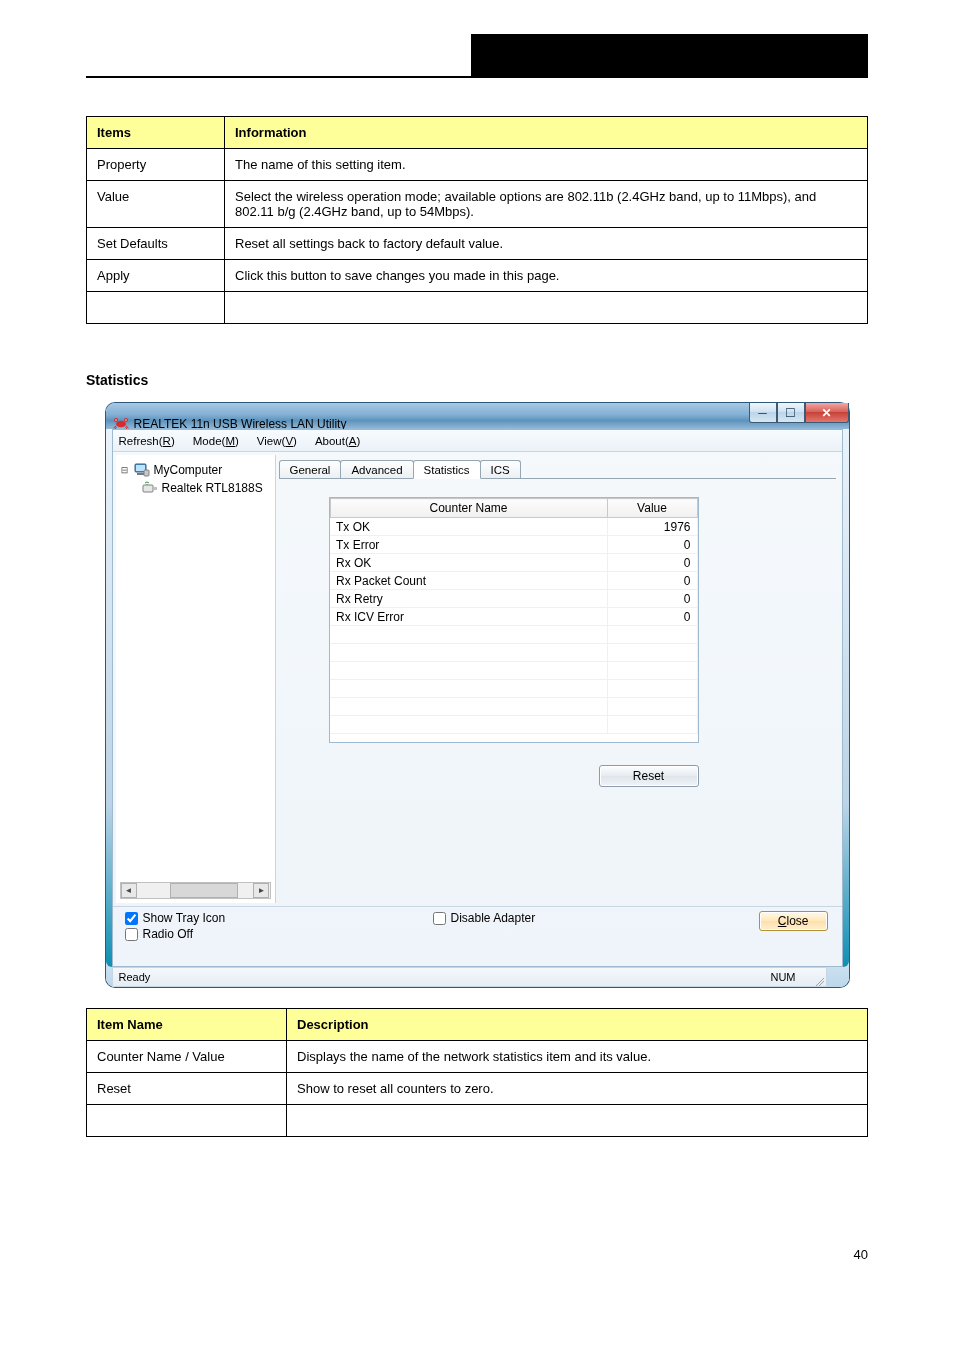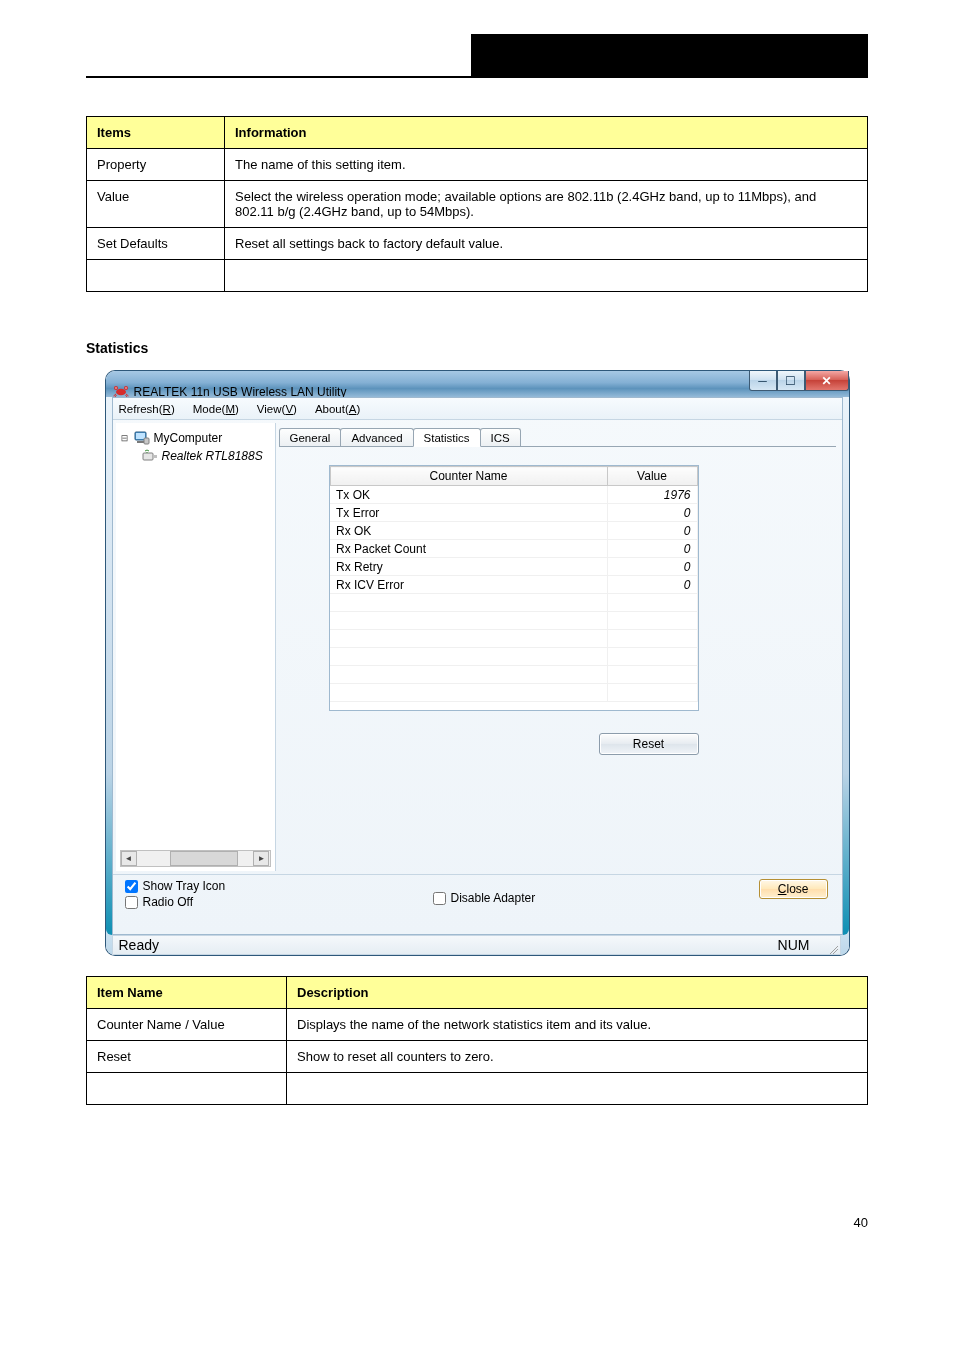--- a/index.html
+++ b/index.html
@@ -70,55 +70,55 @@
     height:22px; background:linear-gradient(180deg,#f7fbfe,#eaf2f8); border-bottom:1px solid #c6d6e3;
     font-size:11.5px; display:flex; align-items:center; padding:0 6px; gap:18px; color:#000;
   }
   .menubar u { text-decoration: underline; }
 
   .main-area { display:flex; height: calc(100% - 22px - 40px - 20px); }
 
   .tree-pane { width:160px; border-right:1px solid #c6d6e3; padding:6px 2px; font-size:12px; background:#fff; margin:3px; overflow:hidden; position:relative;}
   .tree-node { display:flex; align-items:center; gap:4px; padding:1px 2px;}
   .tree-node .twisty { font-size:9px; color:#555; width:10px; text-align:center;}
-  .tree-children { margin-left: 22px; font-style: italic; }
+  .tree-children { margin-left: 22px; }
   .tree-icon svg{ width:16px;height:16px;vertical-align:middle;}
   .tree-scroll {position:absolute;left:4px;right:4px;bottom:4px;height:17px; border:1px solid #c0c0c0; background:#f0f0f0; display:flex; align-items:center;}
   .tree-scroll .thumb{width:45%;height:100%;background:#d8d8d8;border:1px solid #b0b0b0; margin-left:18px;}
   .tree-scroll .arrow{width:16px;height:15px;border:1px solid #b0b0b0;display:flex;align-items:center;justify-content:center;font-size:8px;color:#444;background:#e8e8e8;}
   .tree-scroll .arrow.left{margin-right:auto;} .tree-scroll .arrow.right{margin-left:auto;}
 
   .right-pane { flex:1; padding:3px 6px 3px 0; position:relative;}
   .tabstrip { display:flex; align-items:flex-end; height:21px; margin-top:2px; }
   .tab { border:1px solid #97a6b3; border-bottom:none; padding:3px 10px 2px 10px; font-size:11.5px; background:linear-gradient(180deg,#fdfefe,#ecf0f3); border-radius:3px 3px 0 0; margin-right:-1px;}
   .tab.active { background:#fff; border-bottom:1px solid #fff; position:relative; top:1px; z-index:2;}
   .tab-body { border-top:1px solid #97a6b3; background:transparent; height:calc(100% - 23px); padding:18px 30px; position:relative;}
 
   .stats-table-wrap { border:1px solid #9fb9cf; background:#fff; width:370px; margin-left:20px; height:246px; overflow:hidden;}
   .stats-table { width:100%; border-collapse:collapse; font-size:12px;}
   .stats-table thead th { background:linear-gradient(180deg,#fdfdfd,#f0f0f0); border:1px solid #c8c8c8; padding:2px 6px; font-weight:normal; text-align:center;}
   .stats-table thead th.val { text-align:center; width:90px;}
   .stats-table tbody td { border-bottom:1px solid #f0f0f0; border-right:1px solid #f0f0f0; padding:1px 6px; height:18px;}
-  .stats-table tbody td.val { text-align:right; font-style:italic;}
+  .stats-table tbody td.val { text-align:right; }
 
   .btn { display:inline-flex; align-items:center; justify-content:center; border:1px solid #8c9cab; border-radius:3px; background:linear-gradient(180deg,#fdfdfd,#e7ecf1 48%,#dde4eb 49%,#f0f4f8); font-size:12px; padding:3px 22px; box-shadow: inset 0 0 0 1px #fff;}
   .reset-btn { width:100px;}
   .reset-wrap{ width:370px; margin-left:20px; display:flex; justify-content:flex-end; margin-top:22px;}
 
   .bottom-checks {
     height:40px; border-top:1px solid #c6d6e3; padding:4px 12px; display:flex; align-items:flex-start; font-size:12px; position:relative;
   }
   .check-col { display:flex; flex-direction:column; gap:2px;}
-  .check-col.center{ position:absolute; left:320px; top:16px; flex-direction:row;align-items:flex-end;}
+  .check-col.center{ position:absolute; left:320px; top:4px; flex-direction:row;align-items:flex-end;}
   .chk { display:flex; align-items:center; gap:5px;}
   .chk input{ width:13px; height:13px;}
   .close-btn { position:absolute; right:14px; top:4px; padding:2px 18px; border:1px solid #b58f34; border-radius:3px; background:linear-gradient(180deg,#fff8e9,#ffe9bb 48%,#ffddab 49%,#fff0d0); font-size:12px;}
   .close-btn u{text-decoration:underline;}
 
-  .statusbar { position:absolute; left:6px; right:8px; bottom:0; height:20px; background:linear-gradient(180deg,#f5f8fb,#e5edf3); border:1px solid #c6d6e3; font-size:14px; display:flex; align-items:center; padding:0 6px;}
+  .statusbar { position:absolute; left:6px; right:22px; bottom:0; height:20px; background:linear-gradient(180deg,#f5f8fb,#e5edf3); border:1px solid #c6d6e3; font-size:11px; display:flex; align-items:center; padding:0 6px;}
   .statusbar .right { position:absolute; right:30px;}
   .statusbar .grip { position:absolute; right:2px; bottom:0; width:14px; height:14px;
     background:
       linear-gradient(135deg, transparent 0 70%, #a0a0a0 70% 72%, transparent 72% 76%, #a0a0a0 76% 78%, transparent 78% 82%, #a0a0a0 82% 84%, transparent 84%);
   }
 
   
   .aero-strip{position:absolute;top:26px;bottom:20px;width:6px;background:linear-gradient(180deg,#eaf3fa 0%,#d0e1ef 40%,#bad3e6 70%,#0e8fb3 100%);} 
   .aero-strip.left{left:0;border-radius:0 0 0 8px;}
   .aero-strip.right{right:0;border-radius:0 0 8px 0;}
@@ -154,20 +154,24 @@
         <td>Property</td>
         <td>The name of this setting item.</td>
       </tr>
       <tr>
         <td>Value</td>
         <td style="height: 44px;">Select the wireless operation mode; available options are 802.11b (2.4GHz band, up to 11Mbps), and 802.11 b/g (2.4GHz band, up to 54Mbps).</td>
       </tr>
       <tr>
         <td>Set Defaults</td>
         <td>Reset all settings back to factory default value.</td>
+      </tr>
+      <tr>
+        <td>Apply</td>
+        <td>Click this button to save changes you made in this page.</td>
       </tr>
       <tr>
         <td>&nbsp;</td>
         <td>&nbsp;</td>
       </tr>
     </tbody>
 </table>
 
 <div class="section-label">Statistics</div>
 

